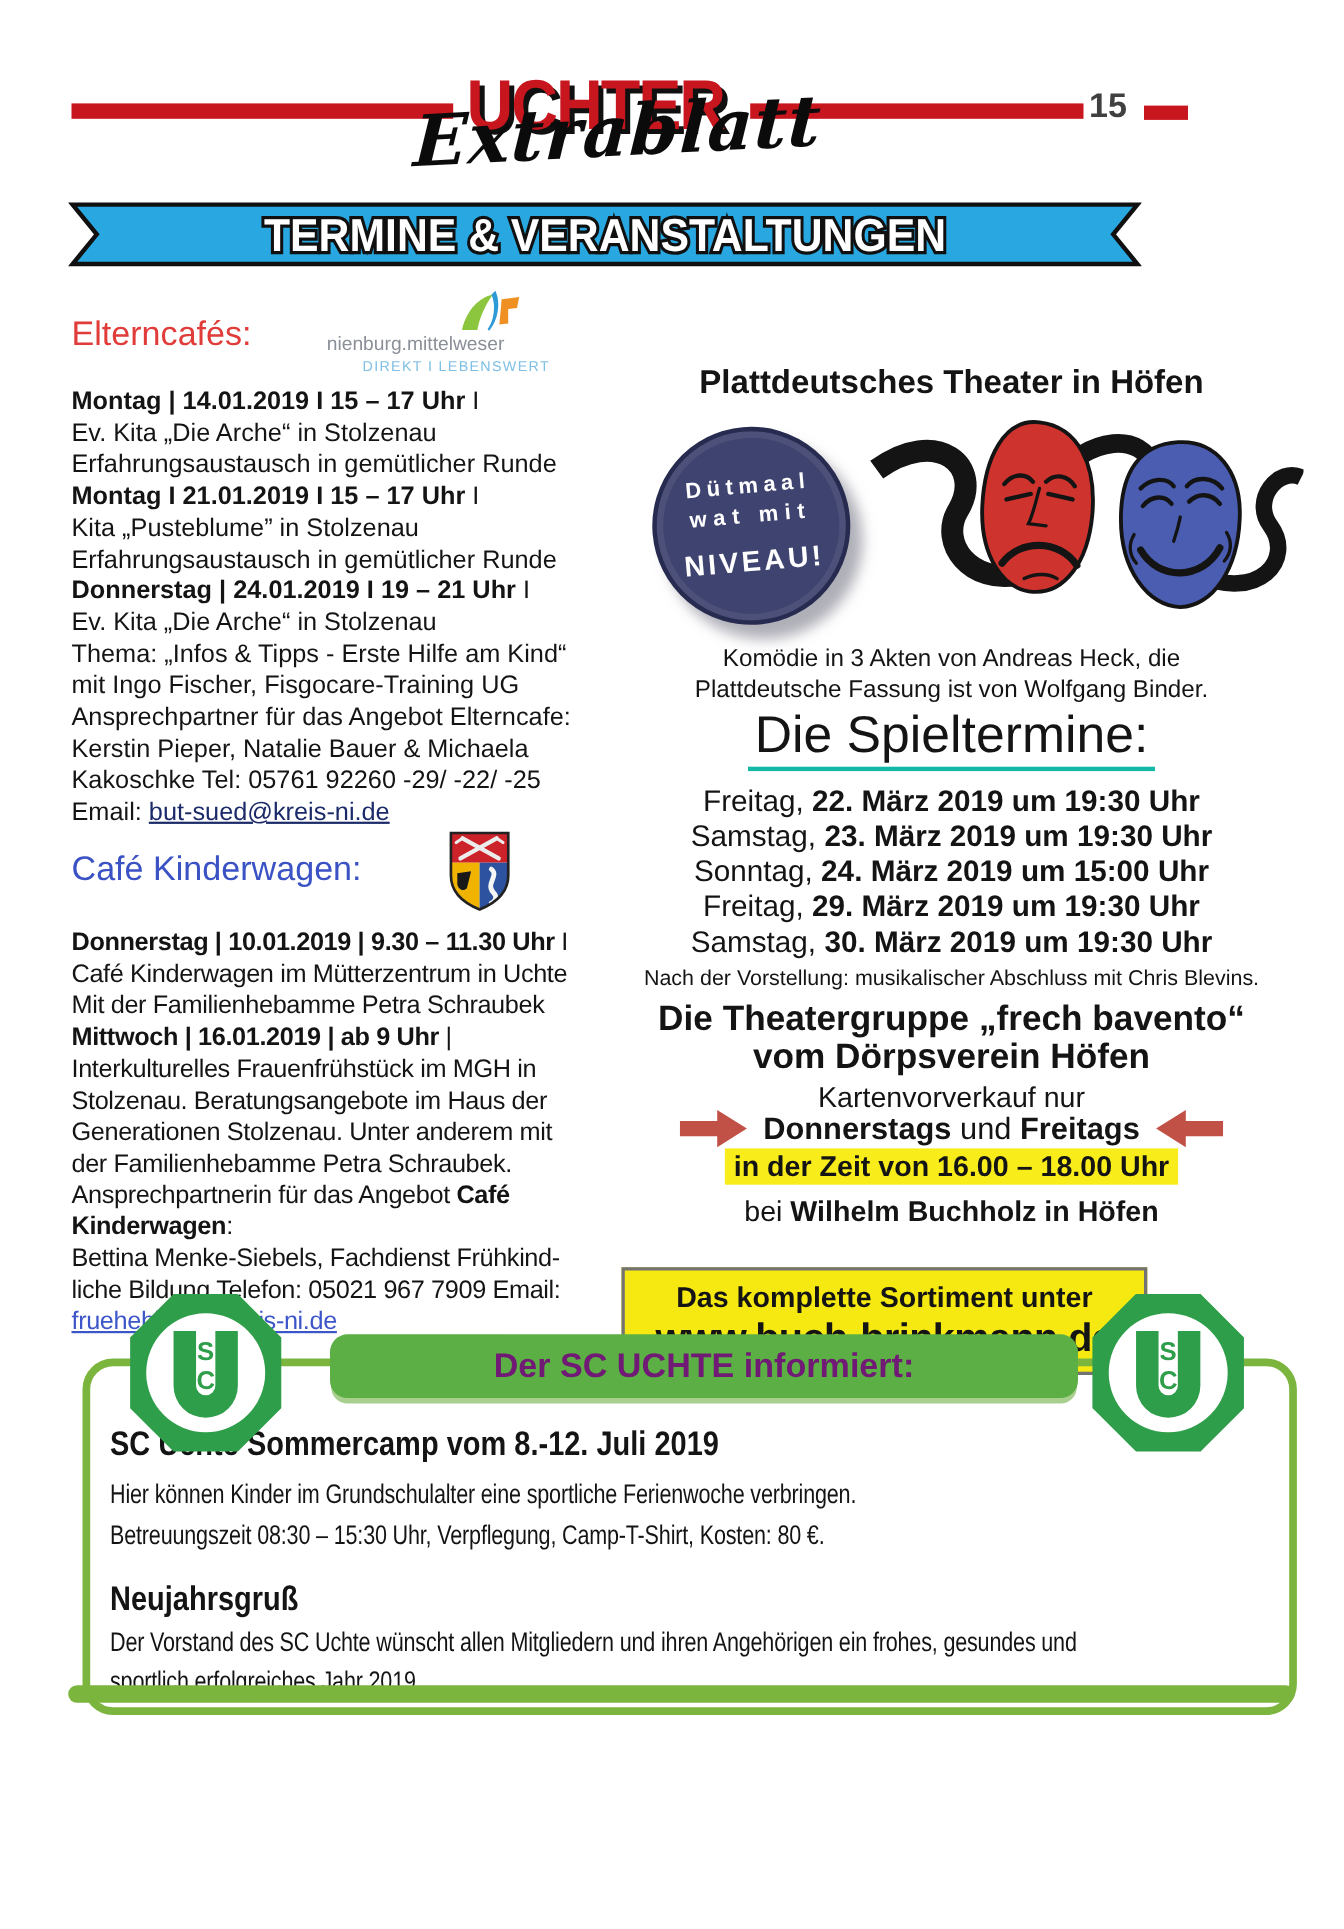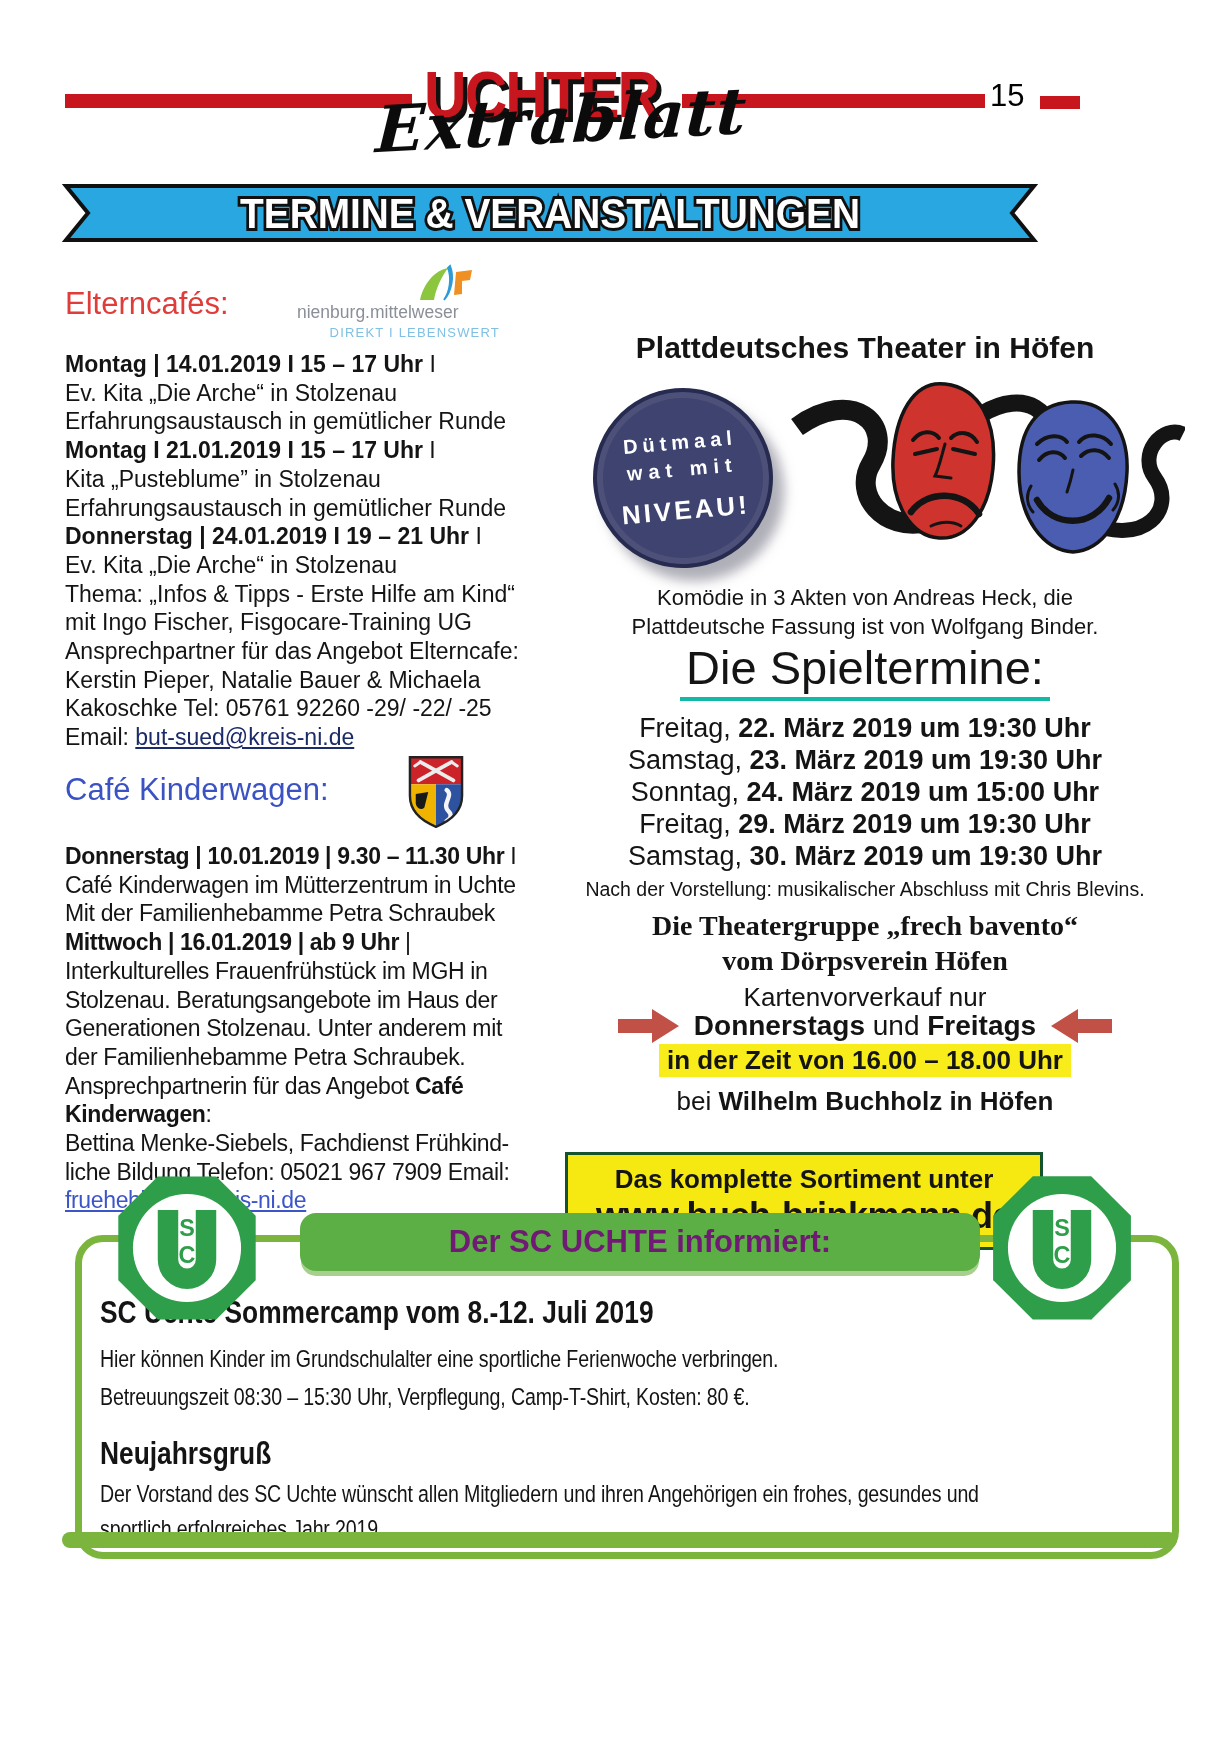--- a/index.html
+++ b/index.html
@@ -13,47 +13,47 @@
   .blue{color:#3c55c8;}
 
   
   .redbar{background:#c8161f;}
   #uchter{left:424px;top:58px;font-size:64px;font-weight:700;color:#c8161f;
           letter-spacing:-2px;transform:scaleX(.92);transform-origin:left top;
           text-shadow:5px 5px 0 #101010;z-index:2;}
   #extrablatt{left:378px;top:92px;font-family:"DejaVu Serif",serif;font-style:italic;
           font-weight:700;font-size:64px;color:#0b0b0b;transform:rotate(-3deg) skewX(-6deg);
           transform-origin:left top;z-index:3;letter-spacing:1px;}
-  #pagenum{left:990px;top:78px;font-size:31px;font-weight:400;color:#000000;}
+  #pagenum{left:990px;top:78px;font-size:31px;font-weight:700;color:#404040;}
 
   
   #ec-head{left:65px;top:286px;font-size:31px;color:#e03c3a;}
   #kw-head{left:65px;top:772px;font-size:31px;color:#3a52c4;}
   .bodylines{font-size:23px;line-height:28.7px;}
   #kw-lines{letter-spacing:-0.35px;}
   #nienburg{left:295px;top:268px;width:215px;height:72px;}
   #nienburg .nname{position:absolute;left:2px;top:34px;font-size:17.5px;color:#8a8f98;}
   #nienburg .ntag{position:absolute;right:10px;top:57px;font-size:13px;color:#7fc0e4;letter-spacing:1.2px;}
 
   
   .rc{position:absolute;left:545px;width:640px;text-align:center;}
   #th-head{top:331px;font-size:30px;font-weight:700;}
   #intro{top:584px;font-size:22px;line-height:28.5px;}
   #spiel-wrap{top:640px;}
   #spiel{display:inline-block;font-size:47px;border-bottom:4px solid #14b8a6;padding:0 6px 2px 6px;}
   #dates{top:712px;font-size:27px;line-height:32px;}
   #note{top:878px;font-size:19.5px;}
-  #group{top:908px;font-size:28px;line-height:35px;font-family:Liberation Serif, serif;}
+  #group{top:908px;font-size:32px;line-height:35px;}
   #presale1{top:982px;font-size:26px;}
   #presale-row{top:1008px;display:flex;align-items:center;justify-content:center;gap:14px;font-size:28px;}
   #hl-wrap{top:1044px;}
   #hl{display:inline-block;background:#f8ec1b;font-size:26px;font-weight:700;padding:1px 8px;}
   #bei{top:1086px;font-size:26px;}
   #tel{top:1111px;font-size:26px;font-weight:700;}
-  #adbox{left:565px;top:1152px;width:472px;border:3px solid #14532d;background:#f5e911;
+  #adbox{left:565px;top:1152px;width:472px;border:3px solid #737373;background:#f5e911;
          text-align:center;padding:9px 0 10px 0;}
   #adbox .l1{font-size:26px;font-weight:700;}
   #adbox .l2{font-size:36px;font-weight:700;letter-spacing:-0.5px;}
 
   
   #graphic{top:372px;height:210px;}
   #tin{position:absolute;left:48px;top:16px;width:172px;height:172px;border-radius:50%;
        background:#3e436f;border:4px solid #272b50;transform:rotate(-5deg);
        box-shadow:10px 14px 12px rgba(110,110,125,.55), inset 0 0 0 6px rgba(255,255,255,.08);
        display:flex;flex-direction:column;align-items:center;justify-content:center;color:#fff;}

